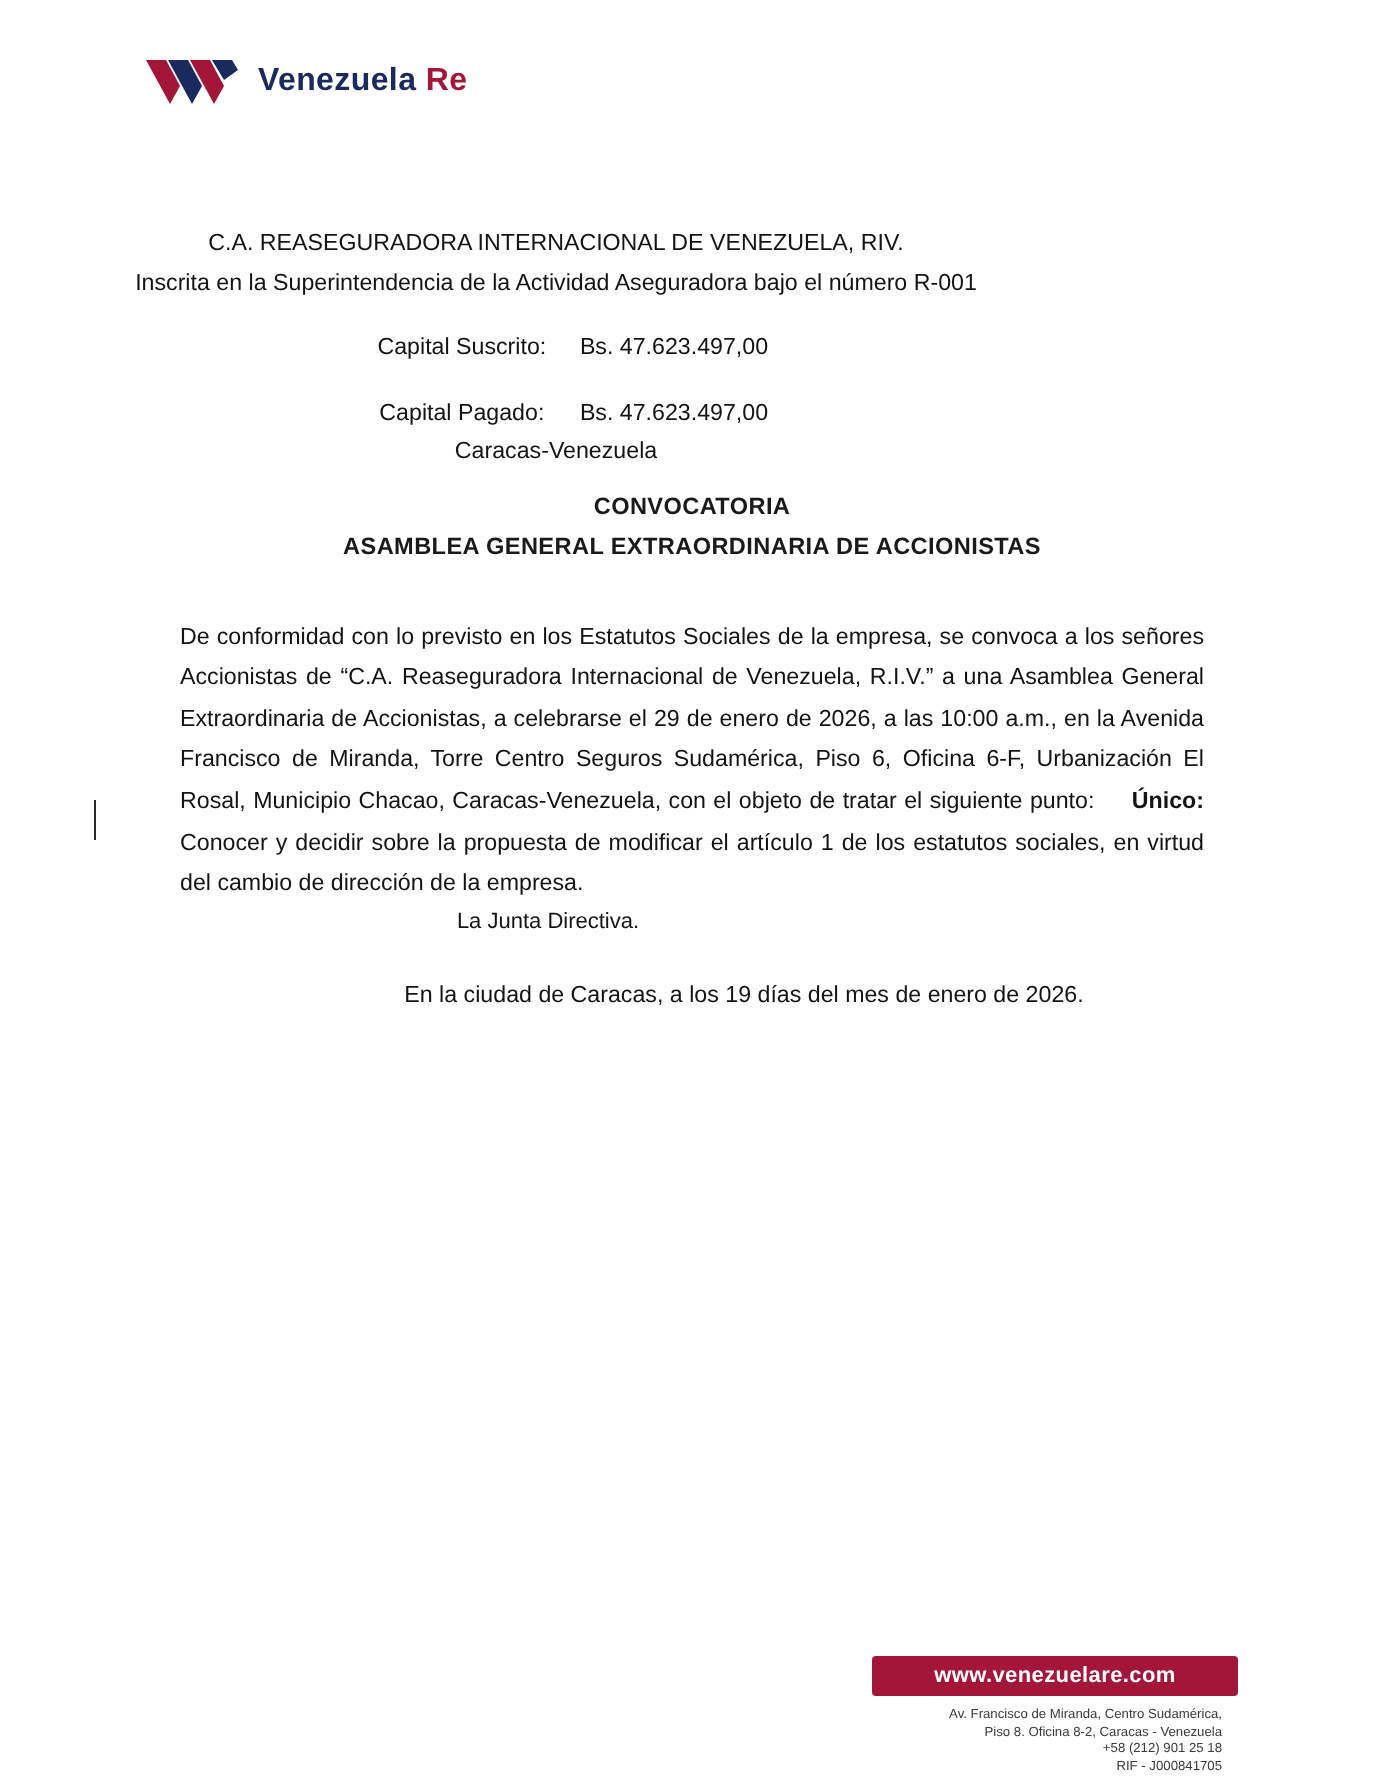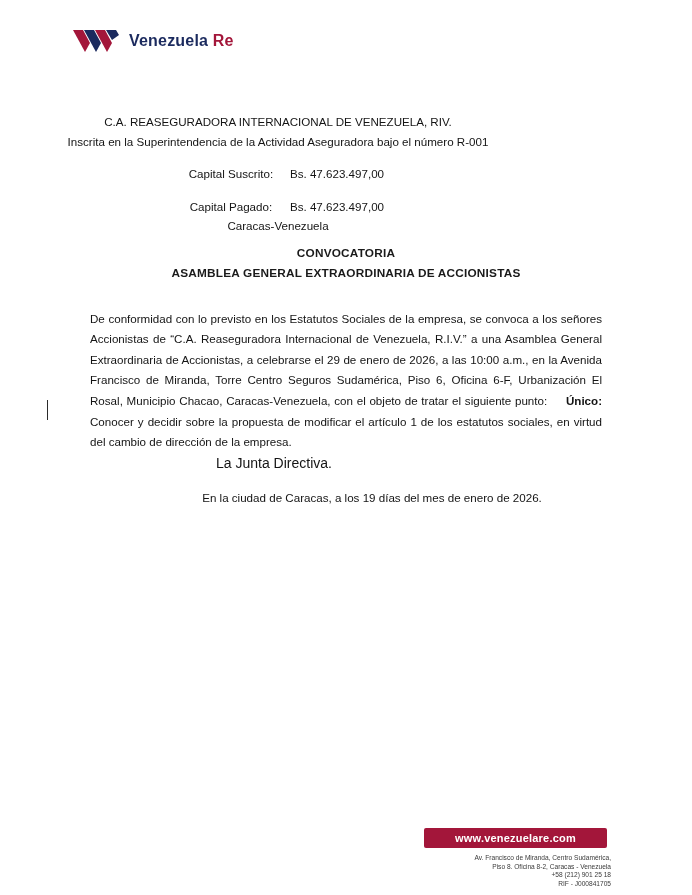--- a/index.html
+++ b/index.html
@@ -112,21 +112,21 @@
     height: 20px;
     background: #2b2b2b;
   }
 
   .signature {
     position: absolute;
     top: 455px;
     left: 0;
     width: 548px;
     text-align: center;
-    font-size: 14px;
+    font-size: 11px;
     color: #141414;
   }
   .city-date {
     position: absolute;
     top: 491px;
     left: 0;
     width: 692px;
     text-align: center;
     font-size: 11.6px;
     color: #141414;
@@ -141,21 +141,21 @@
     width: 250px;
   }
   .footer-bar {
     width: 183px;
     height: 20px;
     background: #a3163a;
     border-radius: 2px;
     display: flex;
     align-items: center;
     justify-content: center;
-    margin-left: 4px;
+    margin-left: 16px;
   }
   .footer-bar span {
     color: #ffffff;
     font-size: 11px;
     font-weight: bold;
     letter-spacing: 0.2px;
     font-family: "Liberation Sans", sans-serif;
   }
   .footer-addr {
     margin-top: 6px;

